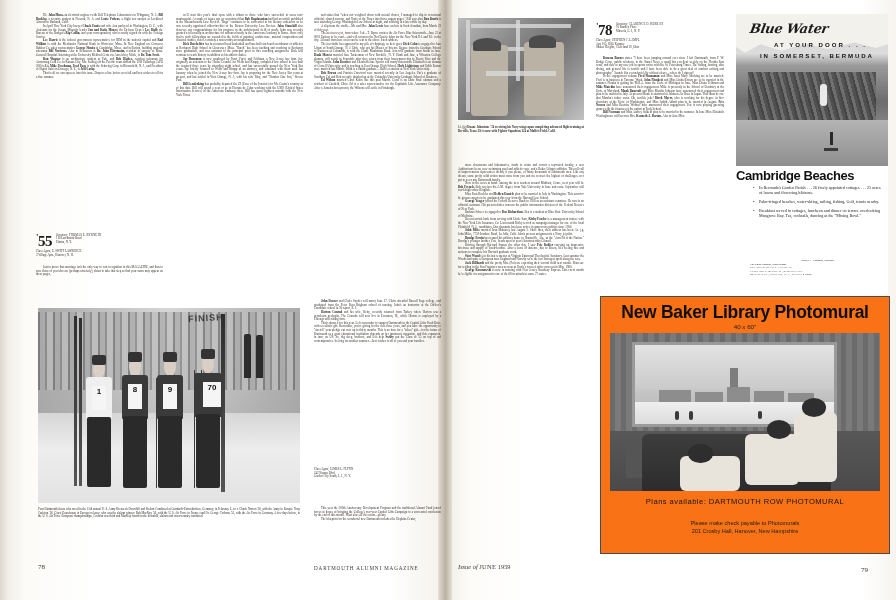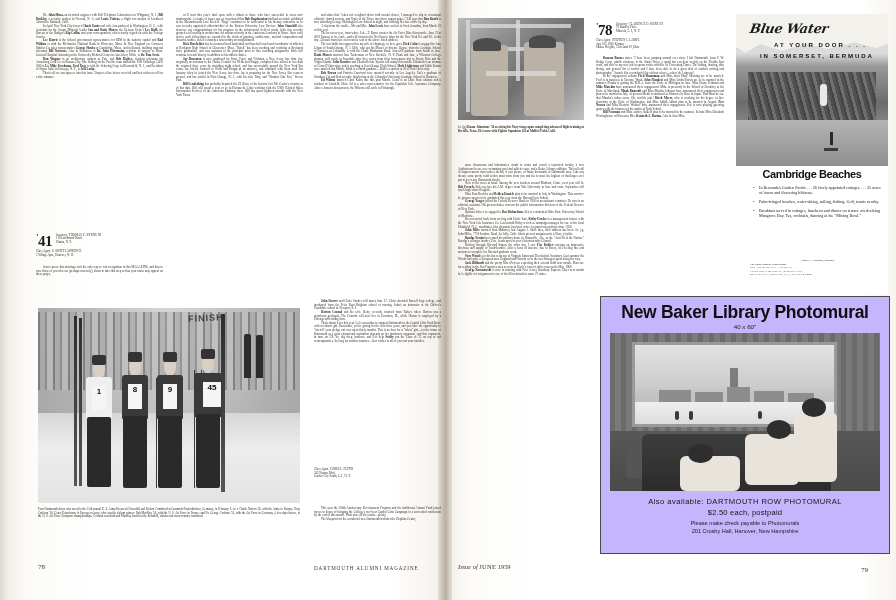--- a/index.html
+++ b/index.html
@@ -55,37 +55,37 @@
      background:linear-gradient(180deg,#cfcfcf 0%,#dcdcdc 26%,#9a9a9a 34%,#6c6c6c 58%,#8f8f8f 78%,#c9c9c9 100%);}
   .bw-script{position:absolute;left:14px;top:7px;font-family:"DejaVu Serif",serif;
      font-style:italic;font-weight:bold;font-size:13px;color:#1c1c1c;
      transform:skewX(-10deg);letter-spacing:-0.3px;}
   .bw-l1{position:absolute;left:38px;top:27px;font-family:"Liberation Sans",sans-serif;
      font-weight:bold;font-size:6.1px;letter-spacing:2.0px;color:#111;}
   .bw-l2{position:absolute;left:24px;top:38px;font-family:"Liberation Sans",sans-serif;
      font-weight:bold;font-size:6.1px;letter-spacing:1.9px;color:#111;}
   .bw-torn{position:absolute;left:0;top:0;width:152px;height:46px;background:#f3f1ec;
      clip-path:polygon(0 0,100% 0,100% 66%,92% 74%,78% 62%,60% 76%,46% 64%,30% 80%,16% 66%,6% 84%,0 72%);}
-  .cb-title{position:absolute;left:0;top:154px;width:152px;text-align:center;
-     font-family:"Liberation Sans",sans-serif;font-weight:bold;font-size:11px;
+  .cb-title{position:absolute;left:0;top:154px;width:152px;text-align:left;
+     font-family:"Liberation Sans",sans-serif;font-weight:bold;font-size:13px;
      letter-spacing:-0.4px;color:#111;}
   .cb-list{position:absolute;left:17px;top:172px;width:130px;margin:0;padding:0;
      list-style:none;}
   .cb-list li{position:relative;padding-left:6px;margin-bottom:4.2px;
      font-size:4.15px;line-height:4.9px;color:#232220;font-family:"Liberation Serif",serif;}
   .cb-list li:before{content:"•";position:absolute;left:0;top:-0.4px;font-size:4.6px;}
   .cb-fine{position:absolute;left:14px;top:245px;width:136px;
      font-size:2.85px;line-height:3.5px;color:#2f2d2a;}
   .cb-fine .ctr{text-align:center;}
   .cb-fine .it{font-style:italic;}
   .cb-fine .sc{font-variant:small-caps;letter-spacing:0.12px;}
 
   
   #ad-photomural{position:absolute;left:600px;top:296px;width:288px;height:256px;
-     background:#c4b5fd;border:0.8px solid #4a4a4a;text-decoration:underline;}
+     background:#f97316;border:0.8px solid #4a4a4a;text-decoration:underline;}
   .pm-title{position:absolute;left:0;top:5px;width:288px;text-align:center;
      font-family:"Liberation Sans",sans-serif;font-weight:bold;font-size:17.5px;
      letter-spacing:-0.3px;color:#0f0f0f;}
   .pm-sub{position:absolute;left:0;top:26px;width:288px;text-align:center;
      font-family:"Liberation Sans",sans-serif;font-size:6.2px;color:#222;}
   .pm-photo{position:absolute;left:9px;top:36px;width:270px;height:158px;
      overflow:hidden;background:#7b7b7b;}
   .pm-l1{position:absolute;left:0;top:200px;width:288px;text-align:center;
      font-family:"Liberation Sans",sans-serif;font-size:7.6px;letter-spacing:0.45px;color:#141414;}
   .pm-l2{position:absolute;left:0;top:211px;width:288px;text-align:center;
@@ -172,21 +172,21 @@
   <div class="col bodytext soft" style="left:36px;top:14px;width:127px;">
     <p>Ill.; <b>John Musa,</b> an electrical engineer with Bell Telephone Laboratories in Whippany, N. J.; <b>Bill Buckley,</b> a security analyst in Newark, N. J.; and <b>Louie Poitras,</b> a flight test analyst at Lockheed Aircraft in Burbank, Calif.</p>
     <p>In April New York City lawyer <b>Chuck Ennis</b> and wife Ann parleyed in Washington, D. C., with Assistant for the Senate Minority leader <b>Jon and Katie Moore;</b> the Defense Dept.'s <b>Lee Huff;</b> the Bureau of the Budget's <b>Rip Cofhn,</b> and your correspondent, who recently signed on with the Foreign Service.</p>
     <p><b>Lee Harris</b> is the federal government representative for IBM in the nation's capital and <b>Rod Wilkins</b> is with the Mechanics National Bank in Worcester, Mass. In New England are Converse Rubber Co. sales representative <b>George Nimitz</b> of Cambridge, Mass., and in Boston, building material salesman <b>Bill Norcross.</b> Also in Beantown is <b>Dr. John Herrmann,</b> resident in surgery at Mass. General Hospital. Interning at the University Medical Center in Ann Arbor, Mich., is <b>Dr. Tom Scott.</b></p>
     <p><b>Ron Wagner</b> is an architecture student at Yale, and <b>Bob Higbee,</b> resident salesman for Armstrong Cork Co. in Kansas City, Mo. Sailing off the Pacific coast aboard the USS Talladega (APO 208) is <b>Lt. Mike Freedman.</b> <b>Fred Page</b> is with the Schering Corp. in Bloomfield, N. J., and President of Signet Sales in Oswego, N. Y., is <b>Joel Lasky.</b></p>
     <p>That is all we can squeeze into this issue. Drop us a line before next fall and best wishes to all for a fine summer.</p>
   </div>
 
   <div class="col" style="left:36px;top:227px;width:127px;">
     <div class="yearhead">
-      <div class="yearnum"><span class="ap">'</span><span>41</span></div>
+      <div class="yearnum"><span class="ap">'</span><span>55</span></div>
       <div class="secblock soft">
         <span class="lab">Secretary,</span>
         <span class="caps">THOMAS E. BYRNE III</span><br>
         <span>118 Larchmont Road</span><br>
         <span>Elmira, N. Y.</span>
       </div>
     </div>
     <div class="agent soft">
       <span class="lab">Class Agent,</span>
       <span class="caps">E. SWIFT LAWRENCE</span><br>
@@ -265,21 +265,21 @@
       <div class="head"></div>
         <div class="hat"></div>
       <div class="torso"></div>
       <div class="bib">9</div>
       <div class="legs"></div>
     </div>
     <div class="skier dark" style="left:152px;bottom:6px;width:36px;height:148px;">
       <div class="head"></div>
         <div class="hat"></div>
       <div class="torso"></div>
-      <div class="bib" style="left:36%;width:50%;">45</div>
+      <div class="bib" style="left:36%;width:50%;">70</div>
       <div class="legs"></div>
     </div>
   </div>
   <div class="cap soft" style="left:38px;top:508px;width:262px;">Four Dartmouth skiers who raced in the 11th annual U. S. Army Kreuzeck Downhill and Slalom Combined at Garmisch-Partenkirchen, Germany, in February. L. to r: Chuck Norton '56, with the Army in Europe; Tony Carleton '56, <i>Coast Guardsman in Europe on leave,</i> who was the slalom winner; Bob MacKay '56, with the U. S. Air Force in France; and Dr. George Cochran '55, with the Air Force in Germany. A few days before, in the U. S. Air Force European championships, Cochran was third and MacKay fourth in the downhill, slalom and cross-country combined.</div>
 
   <div class="folio" style="left:38px;top:563px;text-align:center;">78</div>
   <div class="runfoot" style="left:314px;top:565px;">DARTMOUTH ALUMNI MAGAZINE</div>
 
   <div class="photo" style="left:458px;top:18px;width:126px;height:102px;">
     <div class="navy-bg"></div>
@@ -384,22 +384,21 @@
       </div>
       <div class="pmtable"></div>
       <div class="pmcouch"></div>
       <div class="pmperson" style="left:68%;bottom:6%;width:16%;height:44%;"></div>
       <div class="pmhead" style="left:71%;bottom:47%;width:9%;height:12%;"></div>
       <div class="pmperson" style="left:50%;bottom:4%;width:20%;height:32%;"></div>
       <div class="pmhead" style="left:58%;bottom:33%;width:9%;height:12%;"></div>
       <div class="pmperson" style="left:26%;bottom:0%;width:22%;height:22%;"></div>
       <div class="pmhead" style="left:29%;bottom:18%;width:9%;height:12%;"></div>
     </div>
-    <div class="pm-l1">Also available: DARTMOUTH ROW PHOTOMURAL</div>
-    <div class="pm-l2">$2.50 each, postpaid</div>
+    <div class="pm-l1">Plans available: DARTMOUTH ROW PHOTOMURAL</div>
     <div class="pm-l3">Please make check payable to Photomurals</div>
     <div class="pm-l4">201 Crosby Hall, Hanover, New Hampshire</div>
   </div>
 
   <div class="runfoot-i" style="left:458px;top:563px;">
     <i>Issue of</i>
     <span class="sc">JUNE</span>
     <span>1959</span>
   </div>
   <div class="folio" style="left:861px;top:550px;margin-top:16px;">79</div>

